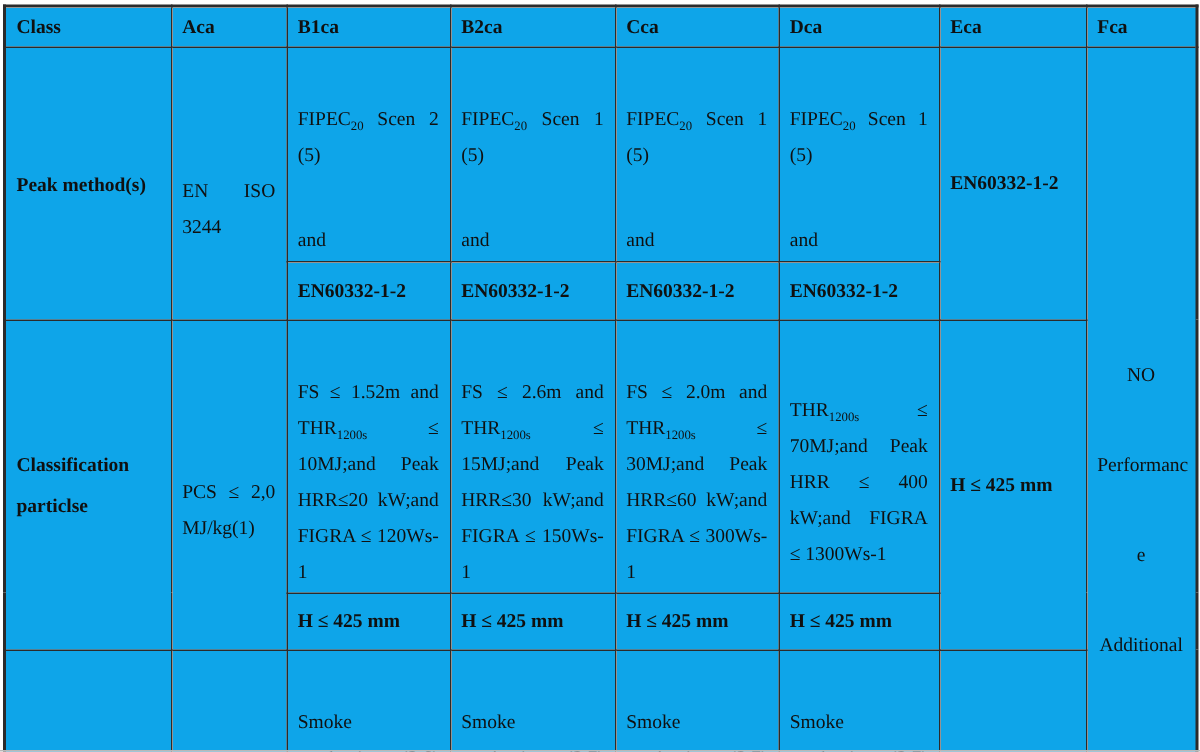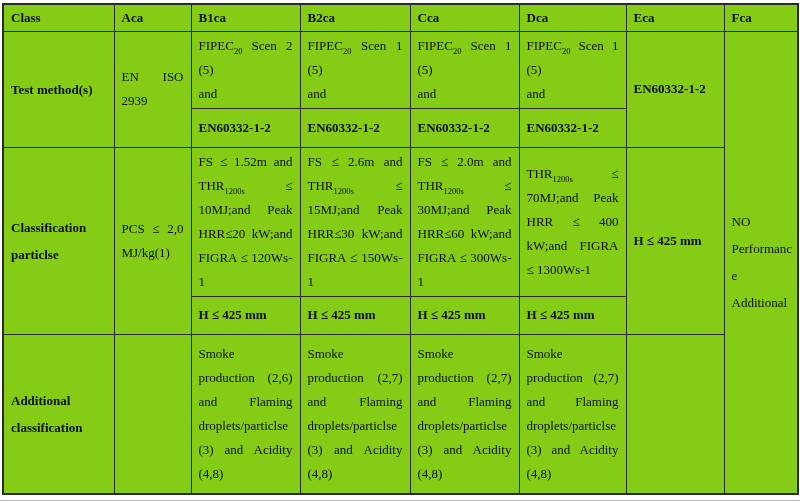--- a/index.html
+++ b/index.html
@@ -23,21 +23,21 @@
     width: 795px;
     margin: 3px 0 0 2px;
     border: 2px solid #2b2b2b;
   }
   table.cls td {
     border: 1.5px solid #2b2b2b;
     padding: 2px 7px;
     font-size: 13px;
     vertical-align: middle;
     overflow: hidden;
-    background: #84cc16;
+    background: #0ea5e9;
   }
   
   tr.r-head { height: 27px; }
   tr.r-tm1  { height: 76px; }
   tr.r-tm2  { height: 39px; }
   tr.r-cc1  { height: 148px; }
   tr.r-cc2  { height: 38px; }
   tr.r-ac   { height: 160px; }
 
   td.th {
@@ -48,27 +48,28 @@
     font-weight: bold;
     line-height: 27px;
     vertical-align: middle;
   }
   td.v-top { vertical-align: top; padding-top: 3px; }
   td.single { line-height: 20px; font-weight: bold; }
 
   .para {
     text-align: justify;
     line-height: 24px;
+    margin-top: 33px;
   }
   td.note-cell {
     vertical-align: middle;
     padding-bottom: 100px;
   }
   td.note-cell .para {
-    text-align: left;
+    text-align: center;
     line-height: 27px;
   }
   sub {
     font-size: 8.5px;
     line-height: 0;
   }
   .shadow-line {
     position: absolute;
     left: 0;
     top: 497px;
@@ -99,23 +100,23 @@
       <td class="th">Aca</td>
       <td class="th">B1ca</td>
       <td class="th">B2ca</td>
       <td class="th">Cca</td>
       <td class="th">Dca</td>
       <td class="th">Eca</td>
       <td class="th">Fca</td>
     </tr>
 
     <tr class="r-tm1">
-      <td class="label" rowspan="2">Test method(s)</td>
+      <td class="label" rowspan="2">Peak method(s)</td>
       <td rowspan="2">
-            <div class="para"><span>EN ISO 2939</span></div>
+            <div class="para"><span>EN ISO 3244</span></div>
           </td>
       <td class="v-top">
             <div class="para"><span>FIPEC</span><sub>20</sub><span> Scen 2 (5)</span></div>
             <div class="para"><span>and</span></div>
           </td>
       <td class="v-top">
             <div class="para"><span>FIPEC</span><sub>20</sub><span> Scen 1 (5)</span></div>
             <div class="para"><span>and</span></div>
           </td>
       <td class="v-top">

